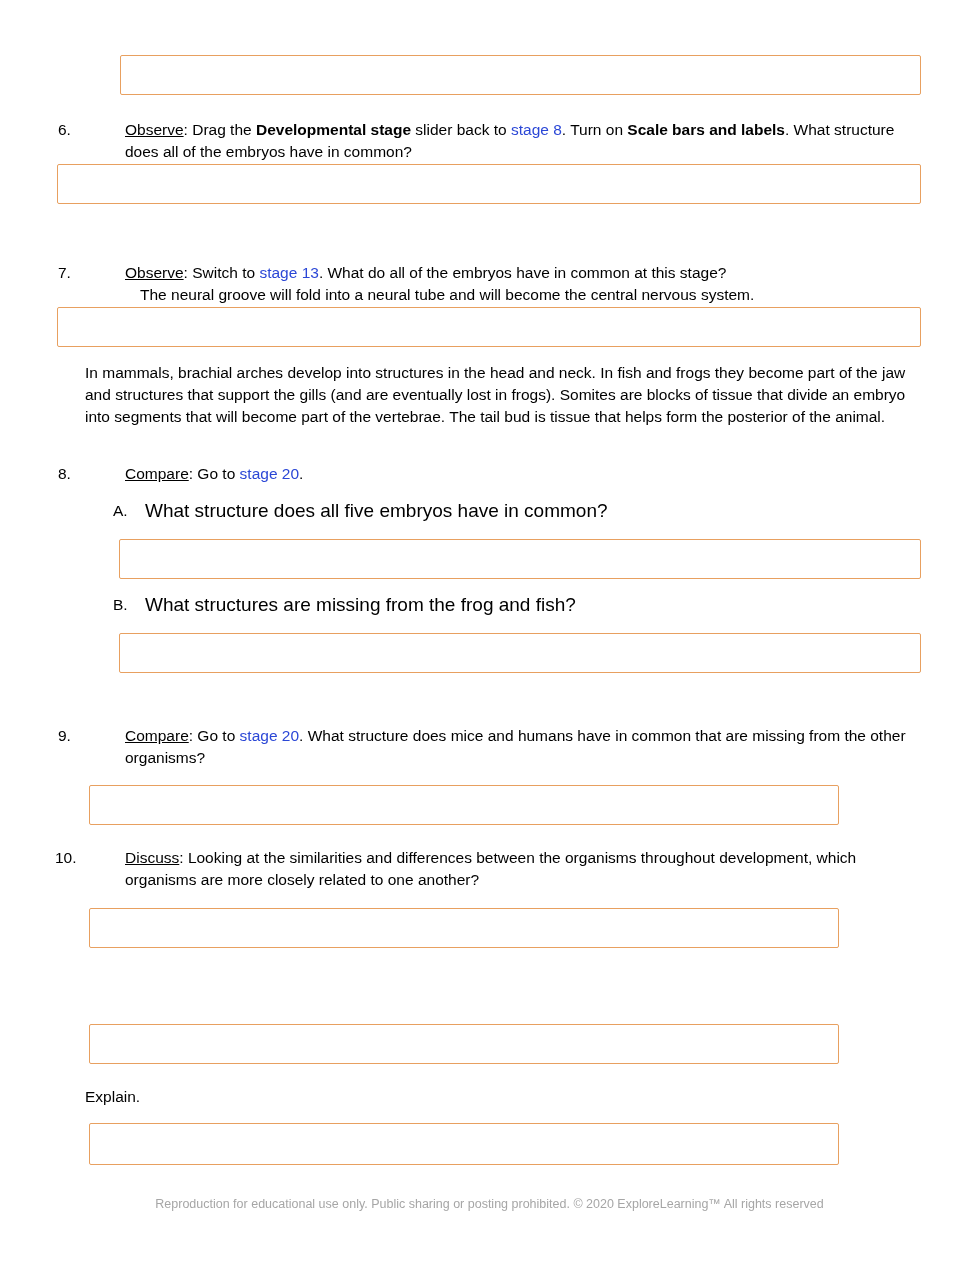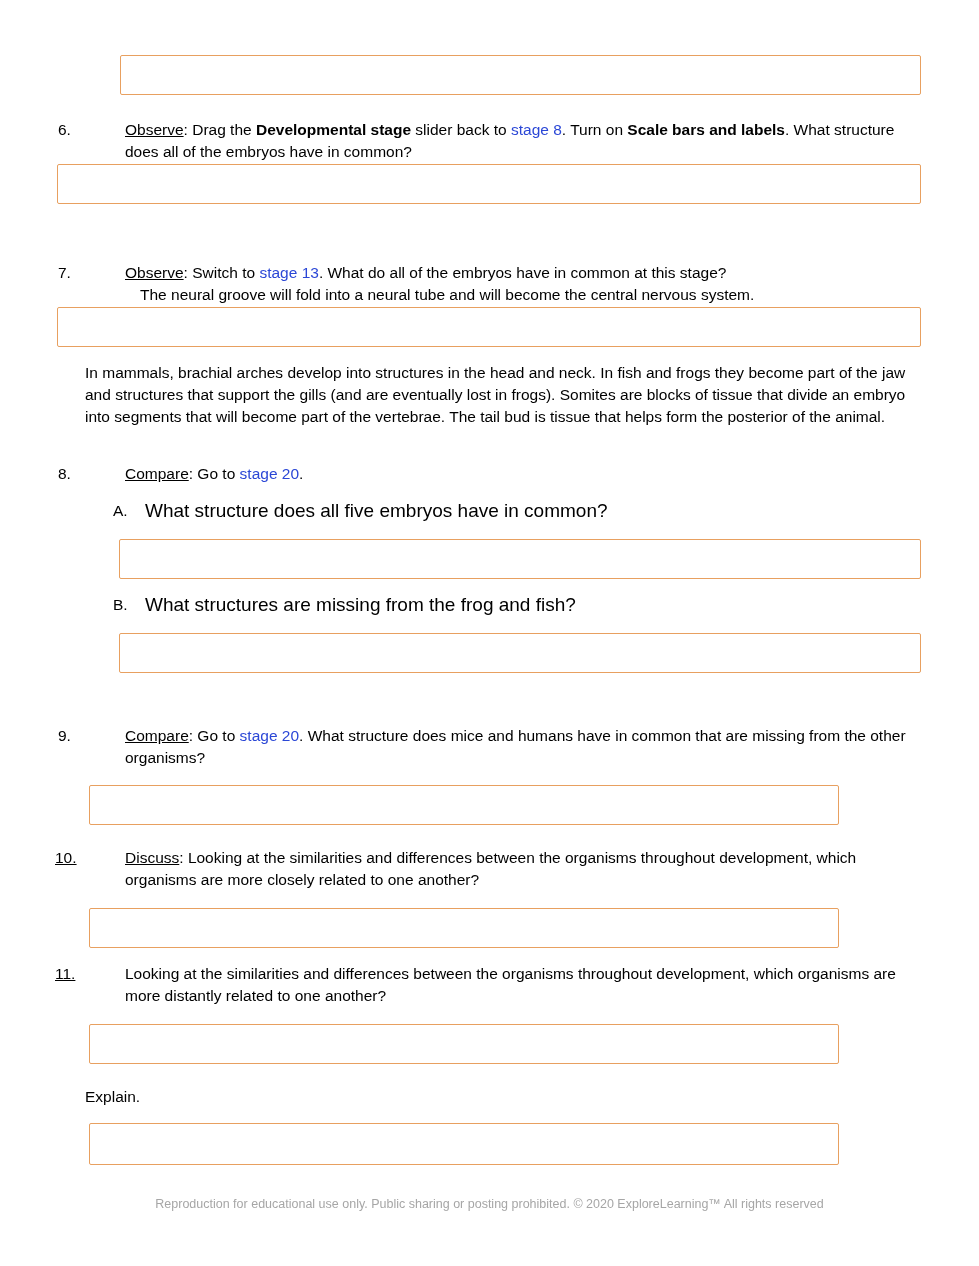--- a/index.html
+++ b/index.html
@@ -42,21 +42,20 @@
     font-size: 15.5px;
     line-height: 22px;
     text-align: left;
     padding-left: 3px;
     box-sizing: border-box;
   }
   .q-num.wide {
     width: 30px;
     flex: 0 0 30px;
     padding-left: 0;
-    text-decoration: underline;
   }
   .q-text {
     flex: 1 1 auto;
     font-size: 15.5px;
     line-height: 22px;
     margin-left: 40px;
   }
   .u { text-decoration: underline; }
   .b { font-weight: bold; }
   .blue { color: #2b47d6; }
@@ -147,24 +146,20 @@
 
   <div class="answer-box abs" style="left:89px; top:785px; width:750px; height:40px;"></div>
 
   <div class="q-row abs" style="left:55px; top:847px; width:866px;">
     <div class="q-num wide">10.</div>
     <div class="q-text"><span class="u">Discuss</span><span>: Looking at the similarities and differences between the organisms throughout development, which organisms are more closely related to one another?</span></div>
   </div>
 
   <div class="answer-box abs" style="left:89px; top:908px; width:750px; height:40px;"></div>
 
-  <div class="q-row abs" style="left:55px; top:963px; width:866px;">
-    <div class="q-num wide">11.</div>
-    <div class="q-text">Looking at the similarities and differences between the organisms throughout development, which organisms are more distantly related to one another?</div>
-  </div>
 
   <div class="answer-box abs" style="left:89px; top:1024px; width:750px; height:40px;"></div>
 
   <div class="abs para" style="left:85px; top:1086px; width:400px;">Explain.</div>
 
   <div class="answer-box abs" style="left:89px; top:1123px; width:750px; height:42px;"></div>
 
   <div class="footer">Reproduction for educational use only. Public sharing or posting prohibited. © 2020 ExploreLearning™ All rights reserved</div>
 
 </div>

